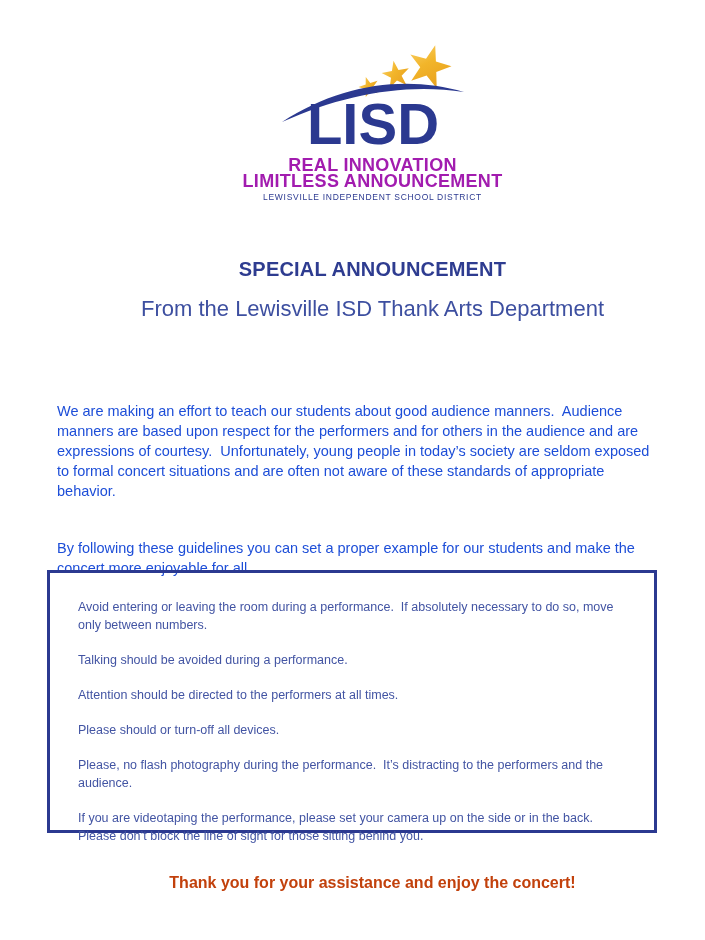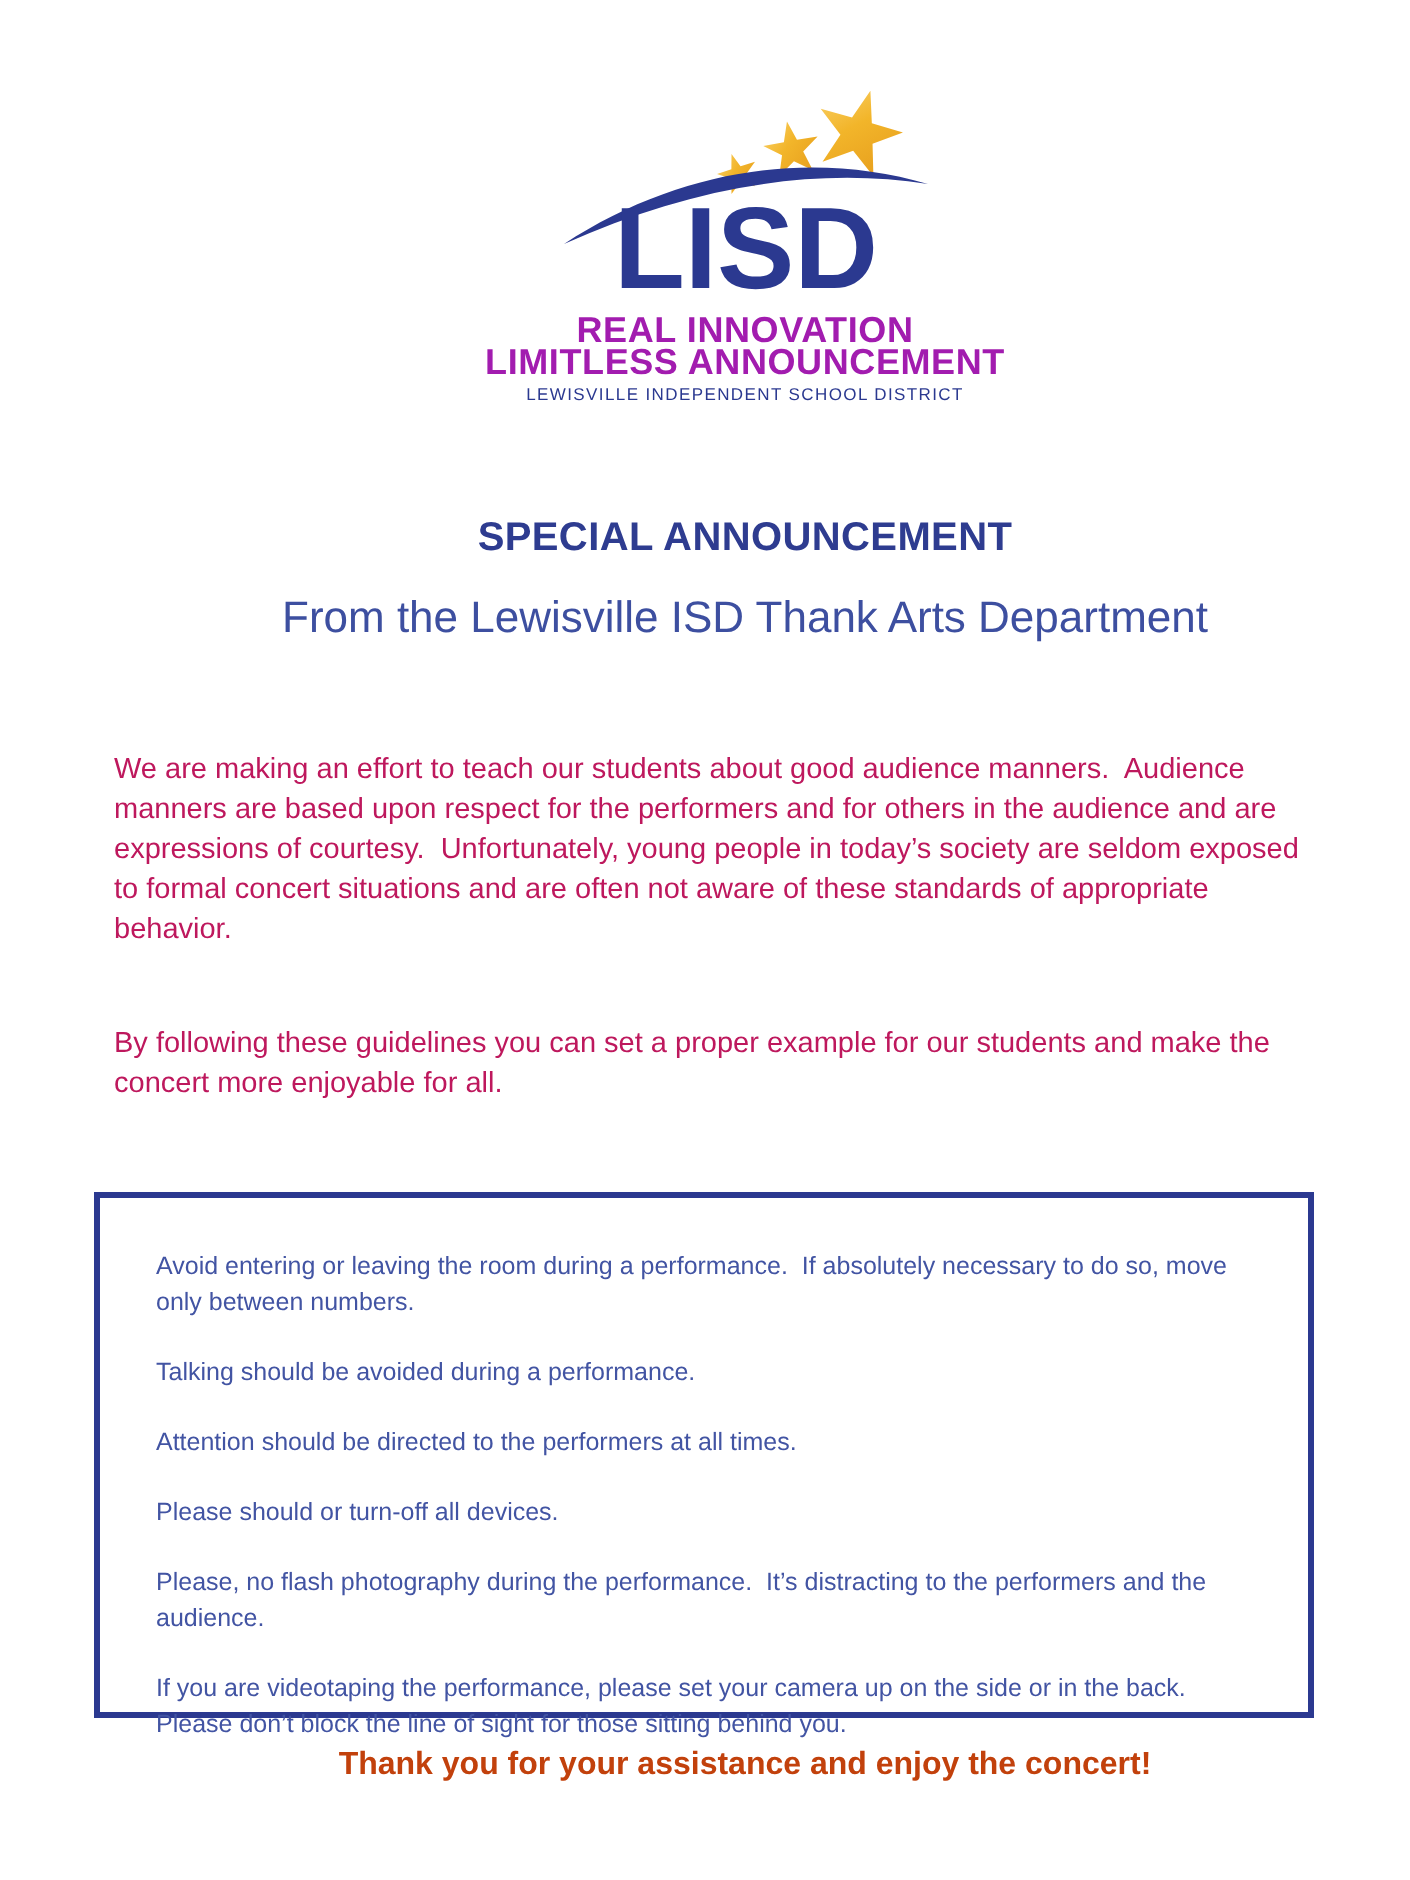--- a/index.html
+++ b/index.html
@@ -59,30 +59,31 @@
     right: 0;
     text-align: center;
     color: #3d4fa0;
     font-size: 22px;
     font-weight: normal;
   }
   .body-para {
     position: absolute;
     left: 57px;
     width: 596px;
-    color: #be185d;
+    color: #1d4ed8;
     font-size: 14.5px;
     line-height: 20px;
     white-space: pre-wrap;
+    margin-top: 26px;
   }
   .para-1 { top: 375px; }
   .para-2 { top: 512px; }
   .guidelines-box {
     position: absolute;
-    top: 596px;
+    top: 570px;
     left: 47px;
     width: 610px;
     height: 263px;
     box-sizing: border-box;
     border: 3px solid #2b3990;
     padding: 25px 24px 0 28px;
   }
   .guideline-item {
     color: #4254a3;
     font-size: 12.5px;

